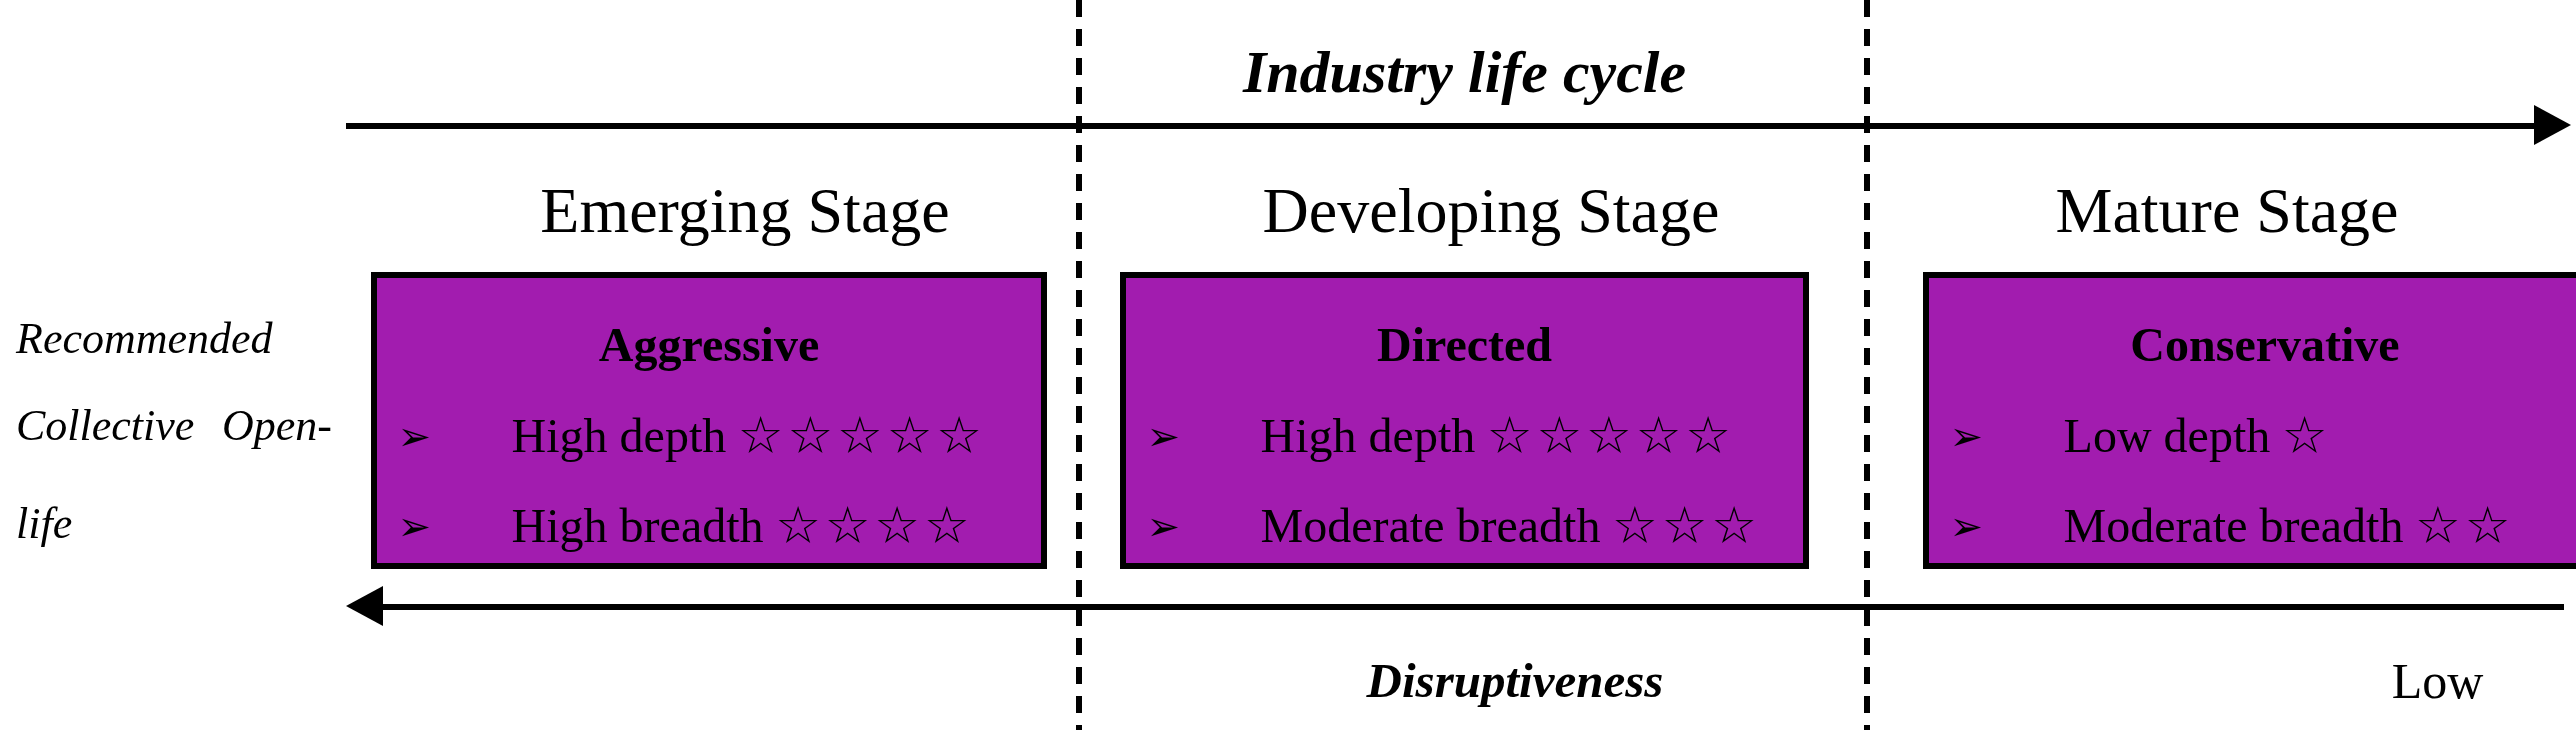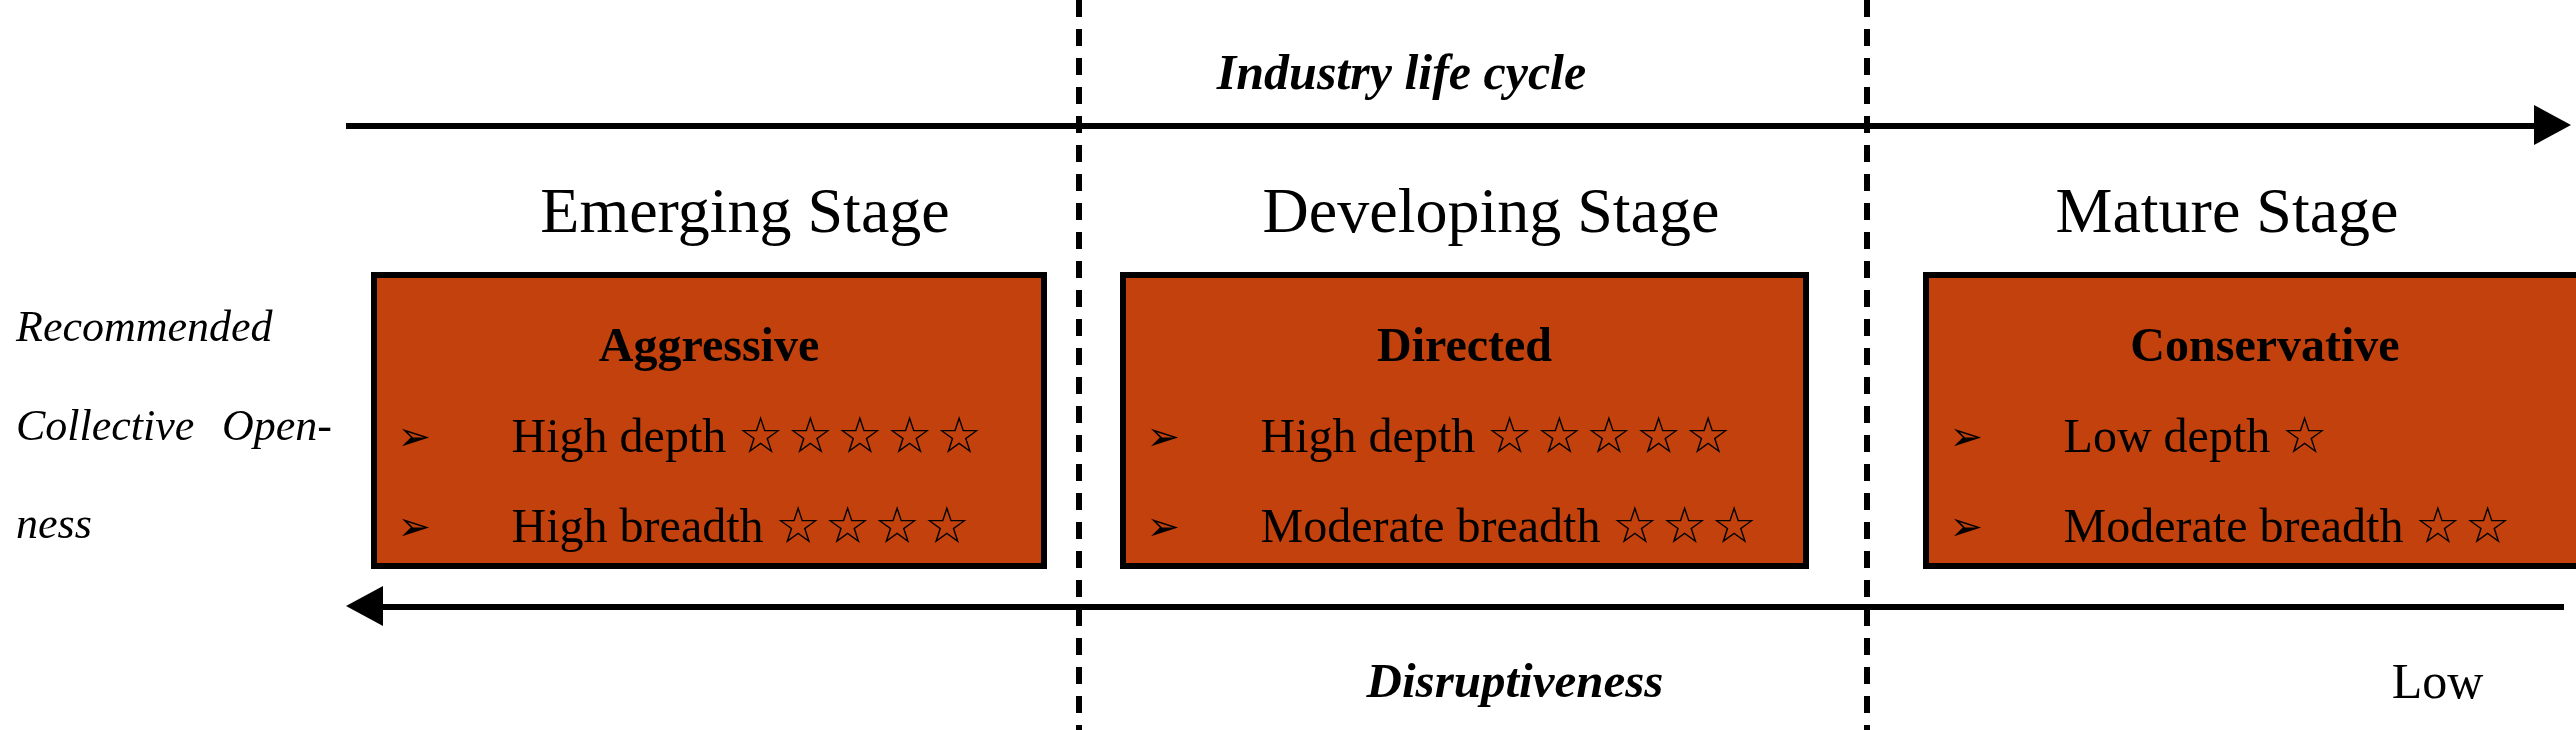--- a/index.html
+++ b/index.html
@@ -13,32 +13,32 @@
   .bottom-axis-line{left:379px;top:604px;width:2185px;}
   .arrowhead{position:absolute;width:0;height:0;}
   .arrowhead.right{left:2534px;top:105px;border-top:20.6px solid transparent;border-bottom:20.6px solid transparent;border-left:37px solid #000;}
   .arrowhead.left{left:346px;top:586px;border-top:20.6px solid transparent;border-bottom:20.6px solid transparent;border-right:37px solid #000;}
   
   .vdash{position:absolute;top:0;width:5.8px;height:730px;
     background:repeating-linear-gradient(to bottom,#000 0 16.7px,transparent 16.7px 29px);}
   .vdash.d1{left:1076px;}
   .vdash.d2{left:1864px;}
   
-  .fig-title{position:absolute;left:1080px;top:40px;width:643px;text-align:center;
-    font-size:50px;font-weight:bold;font-style:italic;line-height:64px;white-space:nowrap;}
+  .fig-title{position:absolute;left:1143px;top:40px;width:643px;text-align:center;
+    font-size:60px;font-weight:bold;font-style:italic;line-height:64px;white-space:nowrap;}
   .stage-label{position:absolute;top:181px;width:578px;text-align:center;font-size:64px;line-height:59px;white-space:nowrap;}
   .stage-label.s0{left:456px;}
   .stage-label.s1{left:1202px;}
   .stage-label.s2{left:1938px;}
   .left-line{position:absolute;left:16px;width:347px;font-style:italic;font-size:44px;line-height:58px;white-space:nowrap;}
-  .left-line.l1{top:298px;}
+  .left-line.l1{top:310px;}
   .left-line.l2{top:397px;word-spacing:16.7px;}
   .left-line.l3{top:495px;}
   
-  .box{position:absolute;top:272px;height:297px;border:6.4px solid #000;background:#c2410c;box-sizing:border-box;}
+  .box{position:absolute;top:272px;height:297px;border:6.4px solid #000;background:#a21caf;box-sizing:border-box;}
   .box.b0{left:371px;width:676px;}
   .box.b1{left:1120px;width:689px;}
   .box.b2{left:1923px;width:684px;}
   .box-title{position:absolute;top:39px;left:0;width:100%;text-align:center;
     font-size:48px;font-weight:bold;line-height:55px;white-space:nowrap;}
   .bullet-row{position:absolute;left:20.6px;right:6.4px;height:58px;display:flex;align-items:center;
     font-size:48px;white-space:nowrap;}
   .bullet-row.r1{top:129px;}
   .bullet-row.r2{top:219px;}
   .bullet-glyph{flex:0 0 114px;font-family:"DejaVu Sans",sans-serif;font-size:40px;line-height:58px;}
@@ -61,21 +61,21 @@
 
   <div class="vdash d1"></div>
   <div class="vdash d2"></div>
 
   <div class="stage-label s0">Emerging Stage</div>
   <div class="stage-label s1">Developing Stage</div>
   <div class="stage-label s2">Mature Stage</div>
 
   <div class="left-line l1">Recommended</div>
   <div class="left-line l2">Collective  Open-</div>
-  <div class="left-line l3">ness</div>
+  <div class="left-line l3">life</div>
 
   <div class="box b0">
     <div class="box-title">Aggressive</div>
     <div class="bullet-row r1">
       <span class="bullet-glyph">➢</span>
       <span class="bullet-text">High depth</span>
       <span class="stars">☆☆☆☆☆</span>
     </div>
     <div class="bullet-row r2">
       <span class="bullet-glyph">➢</span>

